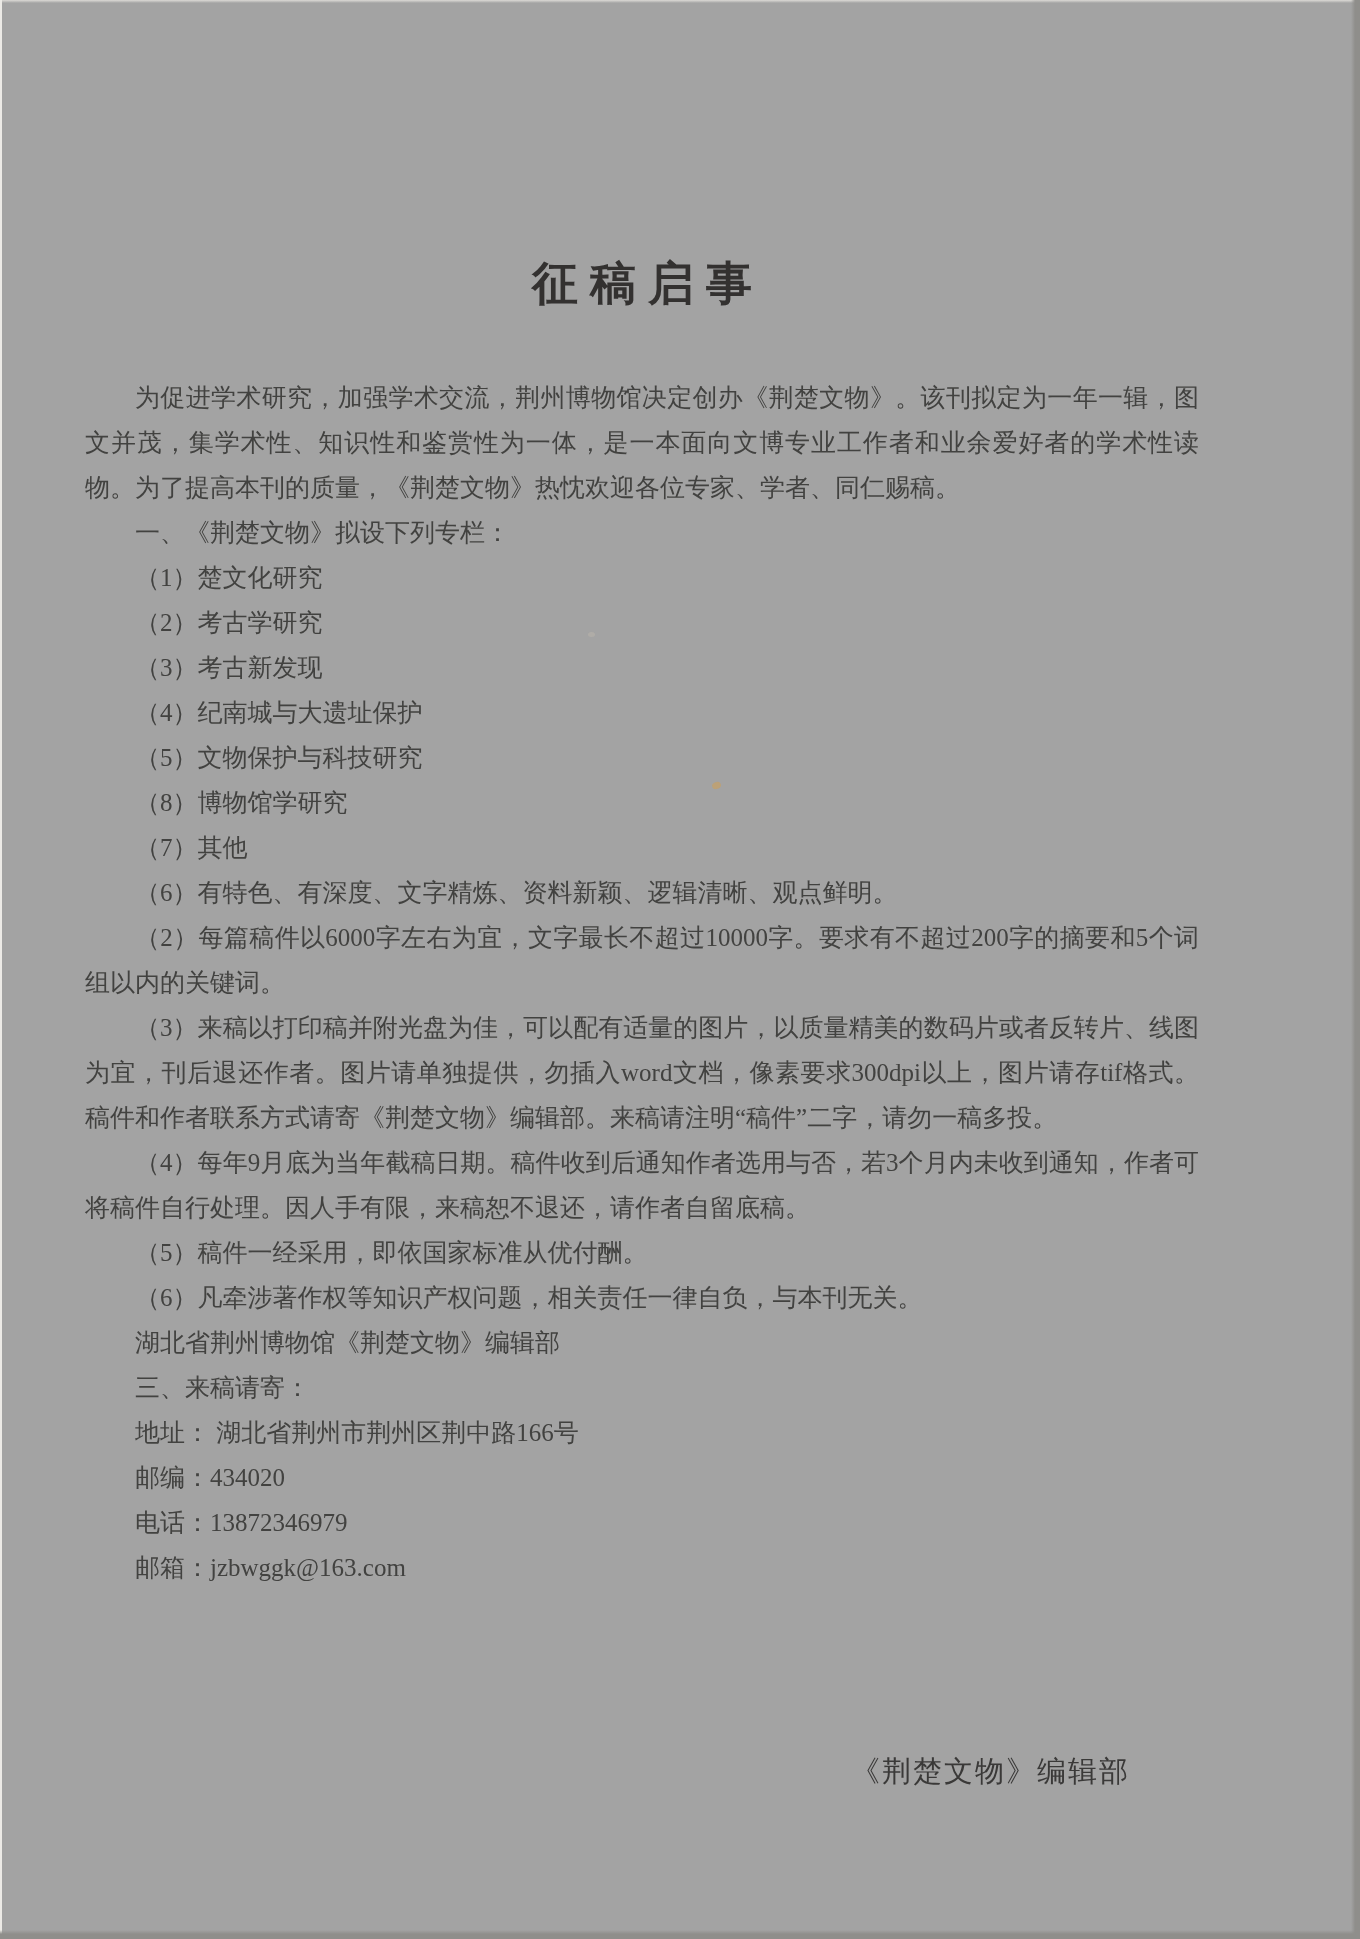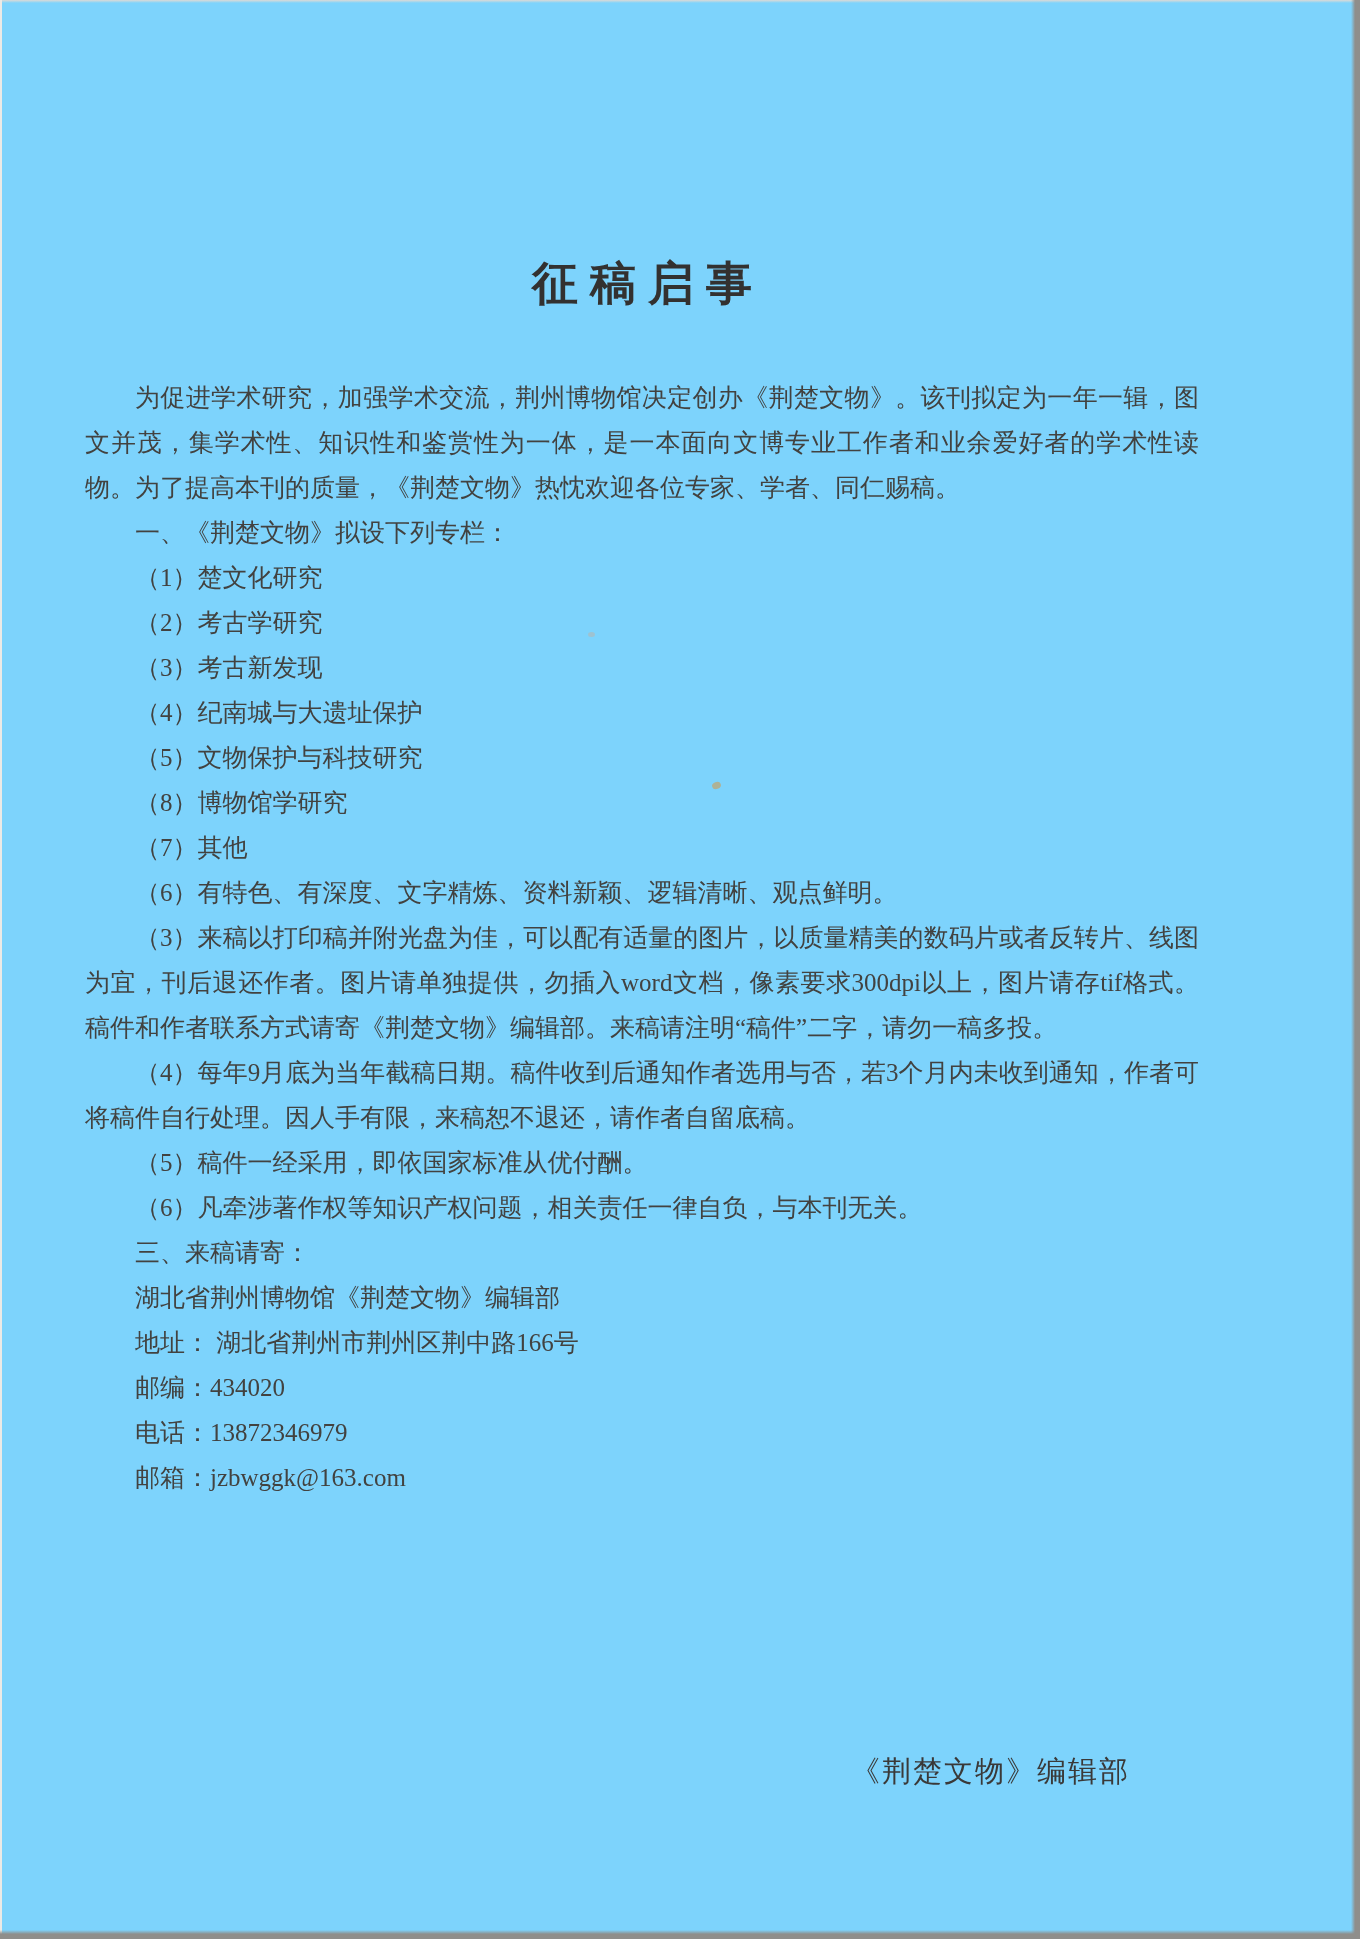--- a/index.html
+++ b/index.html
@@ -4,21 +4,21 @@
 <style>
   html, body {
     margin: 0;
     padding: 0;
     background: #ffffff;
   }
   .page {
     position: relative;
     width: 1360px;
     height: 1939px;
-    background: #7dd3fc;
+    background: #a3a3a3;
     overflow: hidden;
     font-family: "Liberation Serif", "DejaVu Serif", serif;
     color: #3e3e3e;
   }
   
   .edge-right {
     position: absolute; top: 0; right: 0; width: 9px; height: 100%;
     background: linear-gradient(to left, #8f8e8b 55%, rgba(143,142,139,0));
   }
   .edge-bottom {
@@ -97,26 +97,27 @@
       <p class="para paragraph-body">为促进学术研究，加强学术交流，荆州博物馆决定创办《荆楚文物》。该刊拟定为一年一辑，图文并茂，集学术性、知识性和鉴赏性为一体，是一本面向文博专业工作者和业余爱好者的学术性读物。为了提高本刊的质量，《荆楚文物》热忱欢迎各位专家、学者、同仁赐稿。</p>
       <p class="para section-heading">一、《荆楚文物》拟设下列专栏：</p>
       <p class="para list-item">（1）楚文化研究</p>
       <p class="para list-item">（2）考古学研究</p>
       <p class="para list-item">（3）考古新发现</p>
       <p class="para list-item">（4）纪南城与大遗址保护</p>
       <p class="para list-item">（5）文物保护与科技研究</p>
       <p class="para list-item">（8）博物馆学研究</p>
       <p class="para list-item">（7）其他</p>
       <p class="para list-item">（6）有特色、有深度、文字精炼、资料新颖、逻辑清晰、观点鲜明。</p>
+      <p class="para list-item">（2）每篇稿件以6000字左右为宜，文字最长不超过10000字。要求有不超过200字的摘要和5个词组以内的关键词。</p>
       <p class="para list-item">（3）来稿以打印稿并附光盘为佳，可以配有适量的图片，以质量精美的数码片或者反转片、线图为宜，刊后退还作者。图片请单独提供，勿插入word文档，像素要求300dpi以上，图片请存tif格式。稿件和作者联系方式请寄《荆楚文物》编辑部。来稿请注明“稿件”二字，请勿一稿多投。</p>
       <p class="para list-item">（4）每年9月底为当年截稿日期。稿件收到后通知作者选用与否，若3个月内未收到通知，作者可将稿件自行处理。因人手有限，来稿恕不退还，请作者自留底稿。</p>
       <p class="para list-item">（5）稿件一经采用，即依国家标准从优付酬。</p>
       <p class="para list-item">（6）凡牵涉著作权等知识产权问题，相关责任一律自负，与本刊无关。</p>
+      <p class="para contact-line">湖北省荆州博物馆《荆楚文物》编辑部</p>
       <p class="para section-heading">三、来稿请寄：</p>
-      <p class="para contact-line">湖北省荆州博物馆《荆楚文物》编辑部</p>
       <p class="para contact-line">地址： 湖北省荆州市荆州区荆中路166号</p>
       <p class="para contact-line">邮编：434020</p>
       <p class="para contact-line">电话：13872346979</p>
       <p class="para contact-line">邮箱：jzbwggk@163.com</p>
     </div>
 
   <div class="signature">《荆楚文物》编辑部</div>
 
   <div class="speck speck-1"></div>
   <div class="speck speck-2"></div>

